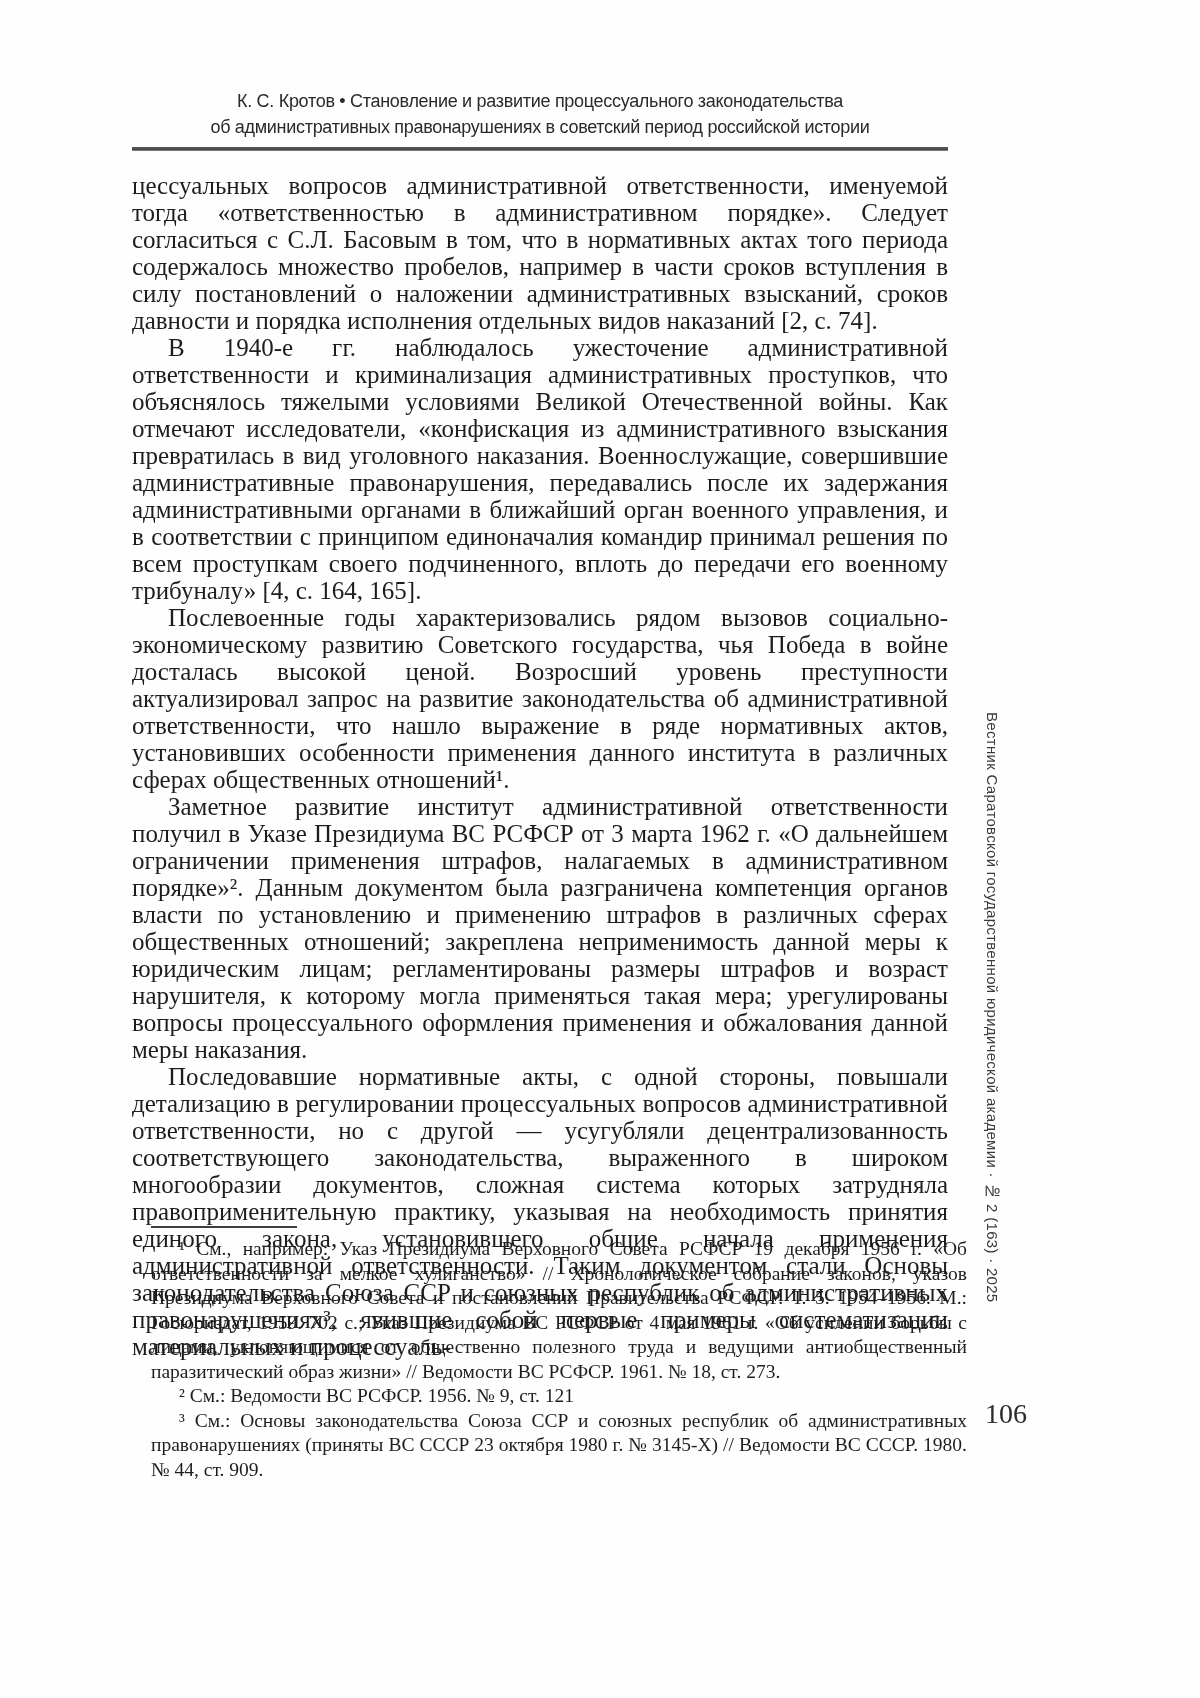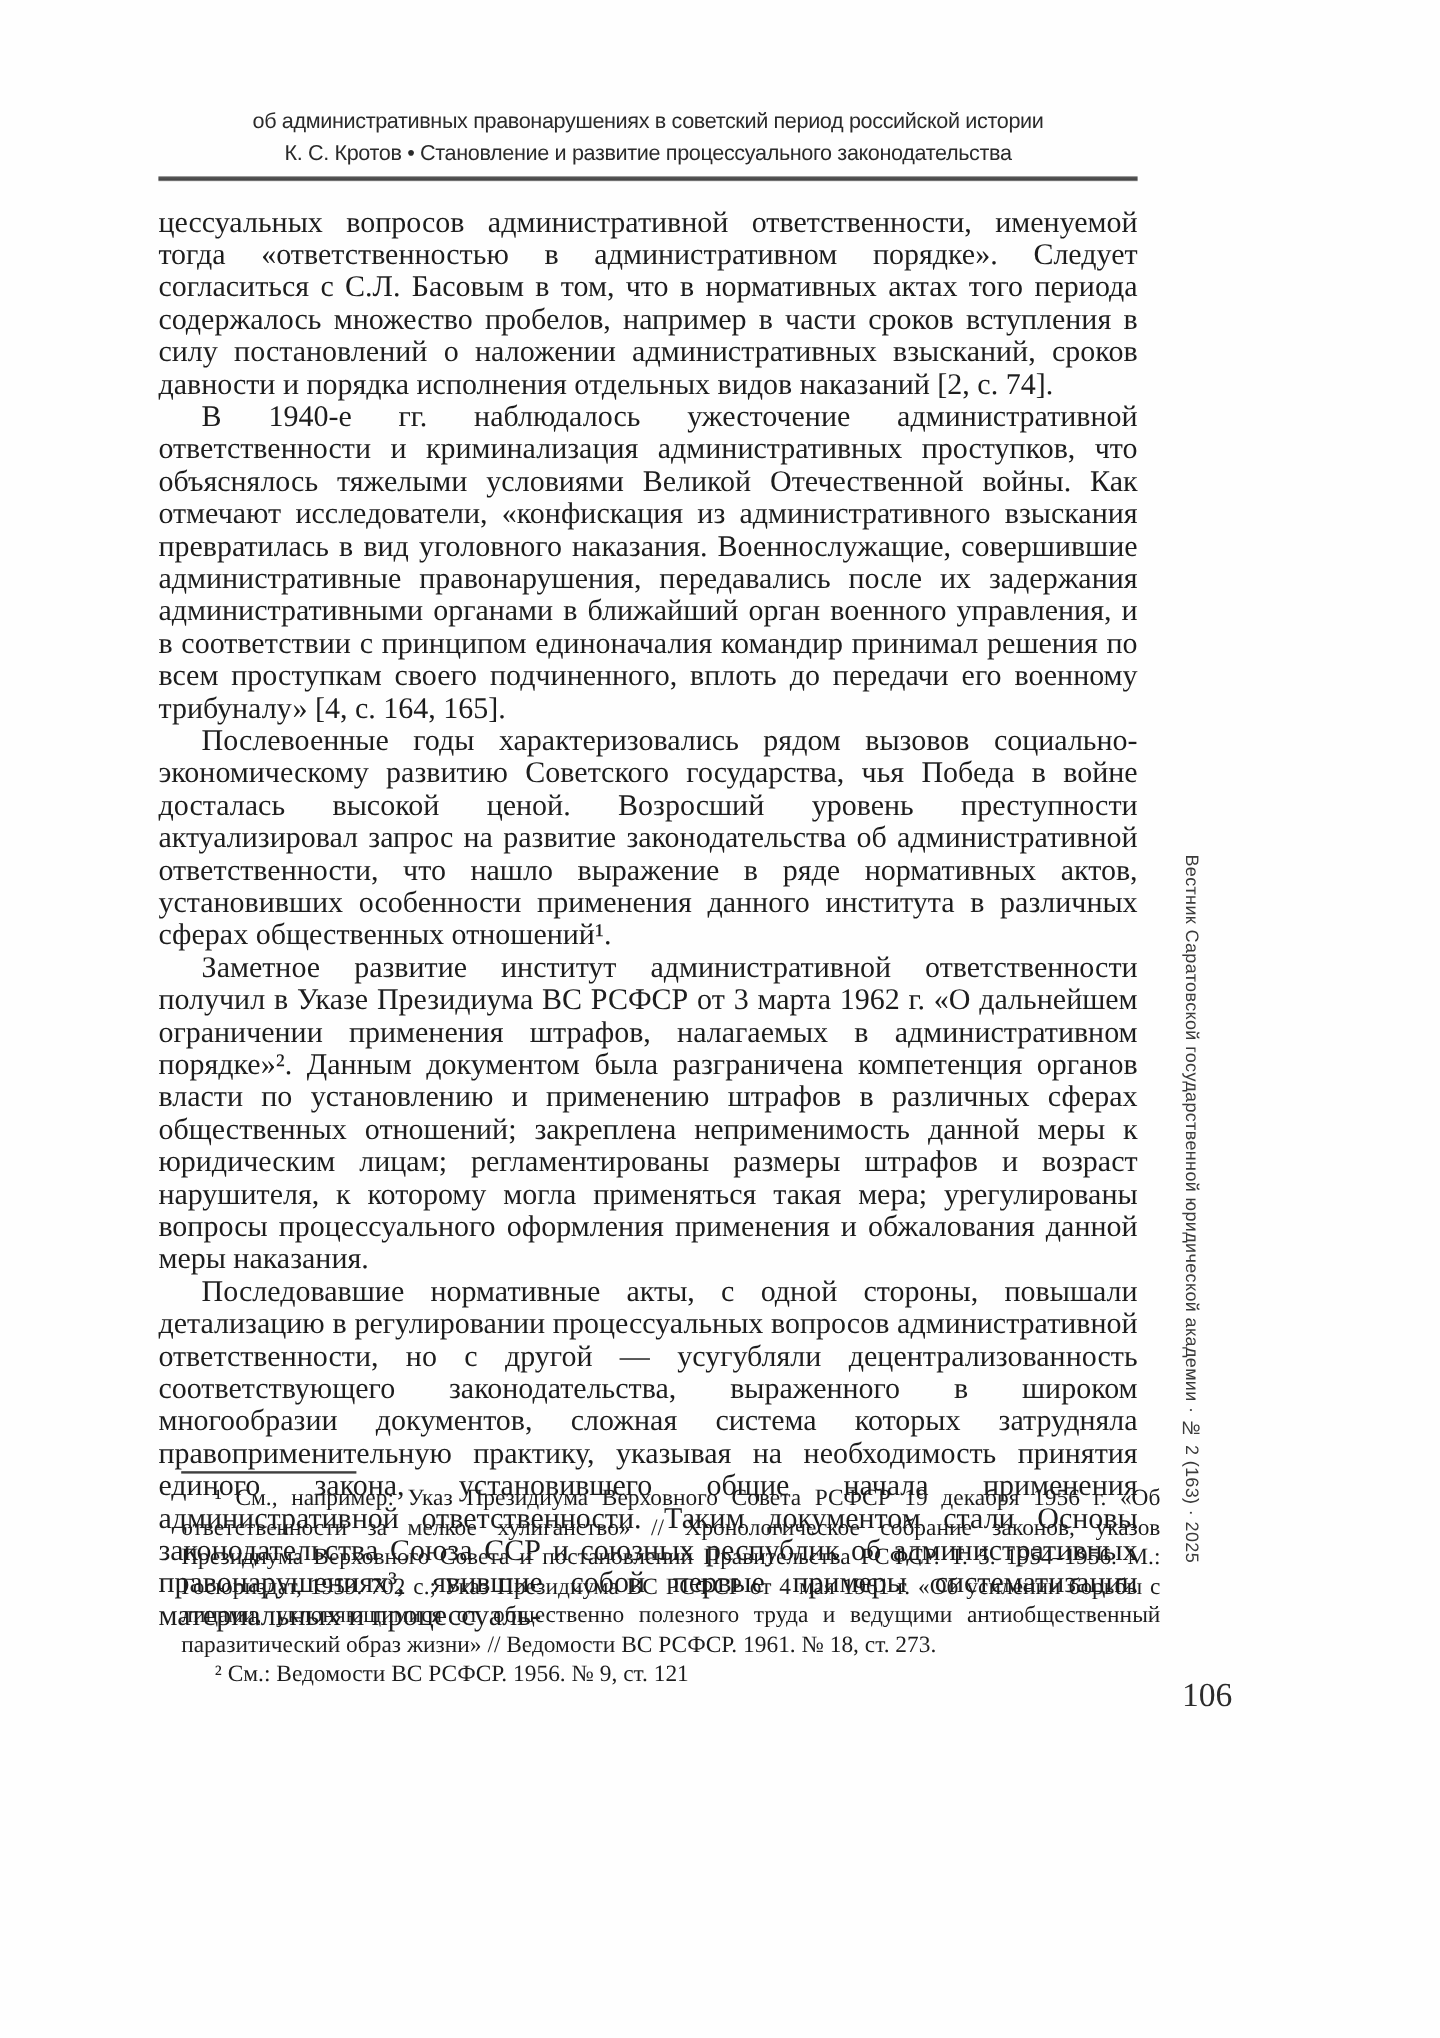--- a/index.html
+++ b/index.html
@@ -101,37 +101,38 @@
     font-size: 28px;
     color: #2c2c2c;
   }
 </style>
 </head>
 <body>
 
 <div class="page">
 
   <header class="running-head">
+    <div>К. С. Кротов  •  Становление и развитие процессуального законодательства</div>
     <div>об административных правонарушениях в советский период российской истории</div>
-    <div>К. С. Кротов  •  Становление и развитие процессуального законодательства</div>
   </header>
 
   <div class="head-rule"></div>
 
   <main class="body-text">
     <p class="no-indent">цессуальных вопросов административной ответственности, именуемой тогда «ответственностью в административном порядке». Следует согласиться с С.Л. Басовым в том, что в нормативных актах того периода содержалось множество пробелов, например в части сроков вступления в силу постановлений о наложении административных взысканий, сроков давности и порядка исполнения отдельных видов наказаний [2, с. 74].</p>
     <p>В 1940-е гг. наблюдалось ужесточение административной ответственности и криминализация административных проступков, что объяснялось тяжелыми условиями Великой Отечественной войны. Как отмечают исследователи, «конфискация из административного взыскания превратилась в вид уголовного наказания. Военнослужащие, совершившие административные правонарушения, передавались после их задержания административными органами в ближайший орган военного управления, и в соответствии с принципом единоначалия командир принимал решения по всем проступкам своего подчиненного, вплоть до передачи его военному трибуналу» [4, с. 164, 165].</p>
     <p>Послевоенные годы характеризовались рядом вызовов социально-экономическому развитию Советского государства, чья Победа в войне досталась высокой ценой. Возросший уровень преступности актуализировал запрос на развитие законодательства об административной ответственности, что нашло выражение в ряде нормативных актов, установивших особенности применения данного института в различных сферах общественных отношений¹.</p>
     <p>Заметное развитие институт административной ответственности получил в Указе Президиума ВС РСФСР от 3 марта 1962 г. «О дальнейшем ограничении применения штрафов, налагаемых в административном порядке»². Данным документом была разграничена компетенция органов власти по установлению и применению штрафов в различных сферах общественных отношений; закреплена неприменимость данной меры к юридическим лицам; регламентированы размеры штрафов и возраст нарушителя, к которому могла применяться такая мера; урегулированы вопросы процессуального оформления применения и обжалования данной меры наказания.</p>
     <p>Последовавшие нормативные акты, с одной стороны, повышали детализацию в регулировании процессуальных вопросов административной ответственности, но с другой — усугубляли децентрализованность соответствующего законодательства, выраженного в широком многообразии документов, сложная система которых затрудняла правоприменительную практику, указывая на необходимость принятия единого закона, установившего общие начала применения административной ответственности. Таким документом стали Основы законодательства Союза ССР и союзных республик об административных правонарушениях³, явившие собой первые примеры систематизации материальных и процессуаль-</p>
   </main>
 
   <section class="footnotes">
     <div class="fn-rule"></div>
     <p>¹  См., например: Указ Президиума Верховного Совета РСФСР 19 декабря 1956 г. «Об ответственности за мелкое хулиганство» // Хронологическое собрание законов, указов Президиума Верховного Совета и постановлений Правительства РСФСР. Т. 5. 1954–1956. М.: Госюриздат, 1959. 702 с.; Указ Президиума ВС РСФСР от 4 мая 1961 г. «Об усилении борьбы с лицами, уклоняющимися от общественно полезного труда и ведущими антиобщественный паразитический образ жизни» // Ведомости ВС РСФСР. 1961. № 18, ст. 273.</p>
     <p>²  См.: Ведомости ВС РСФСР. 1956. № 9, ст. 121</p>
+    <p>³  См.: Основы законодательства Союза ССР и союзных республик об административных правонарушениях (приняты ВС СССР 23 октября 1980 г. № 3145-X) // Ведомости ВС СССР. 1980. № 44, ст. 909.</p>
   </section>
 
   <div class="sidebar-title">Вестник Саратовской государственной юридической академии · № 2 (163) · 2025</div>
 
   <div class="page-number">106</div>
 
 </div>
 
 </body></html>

